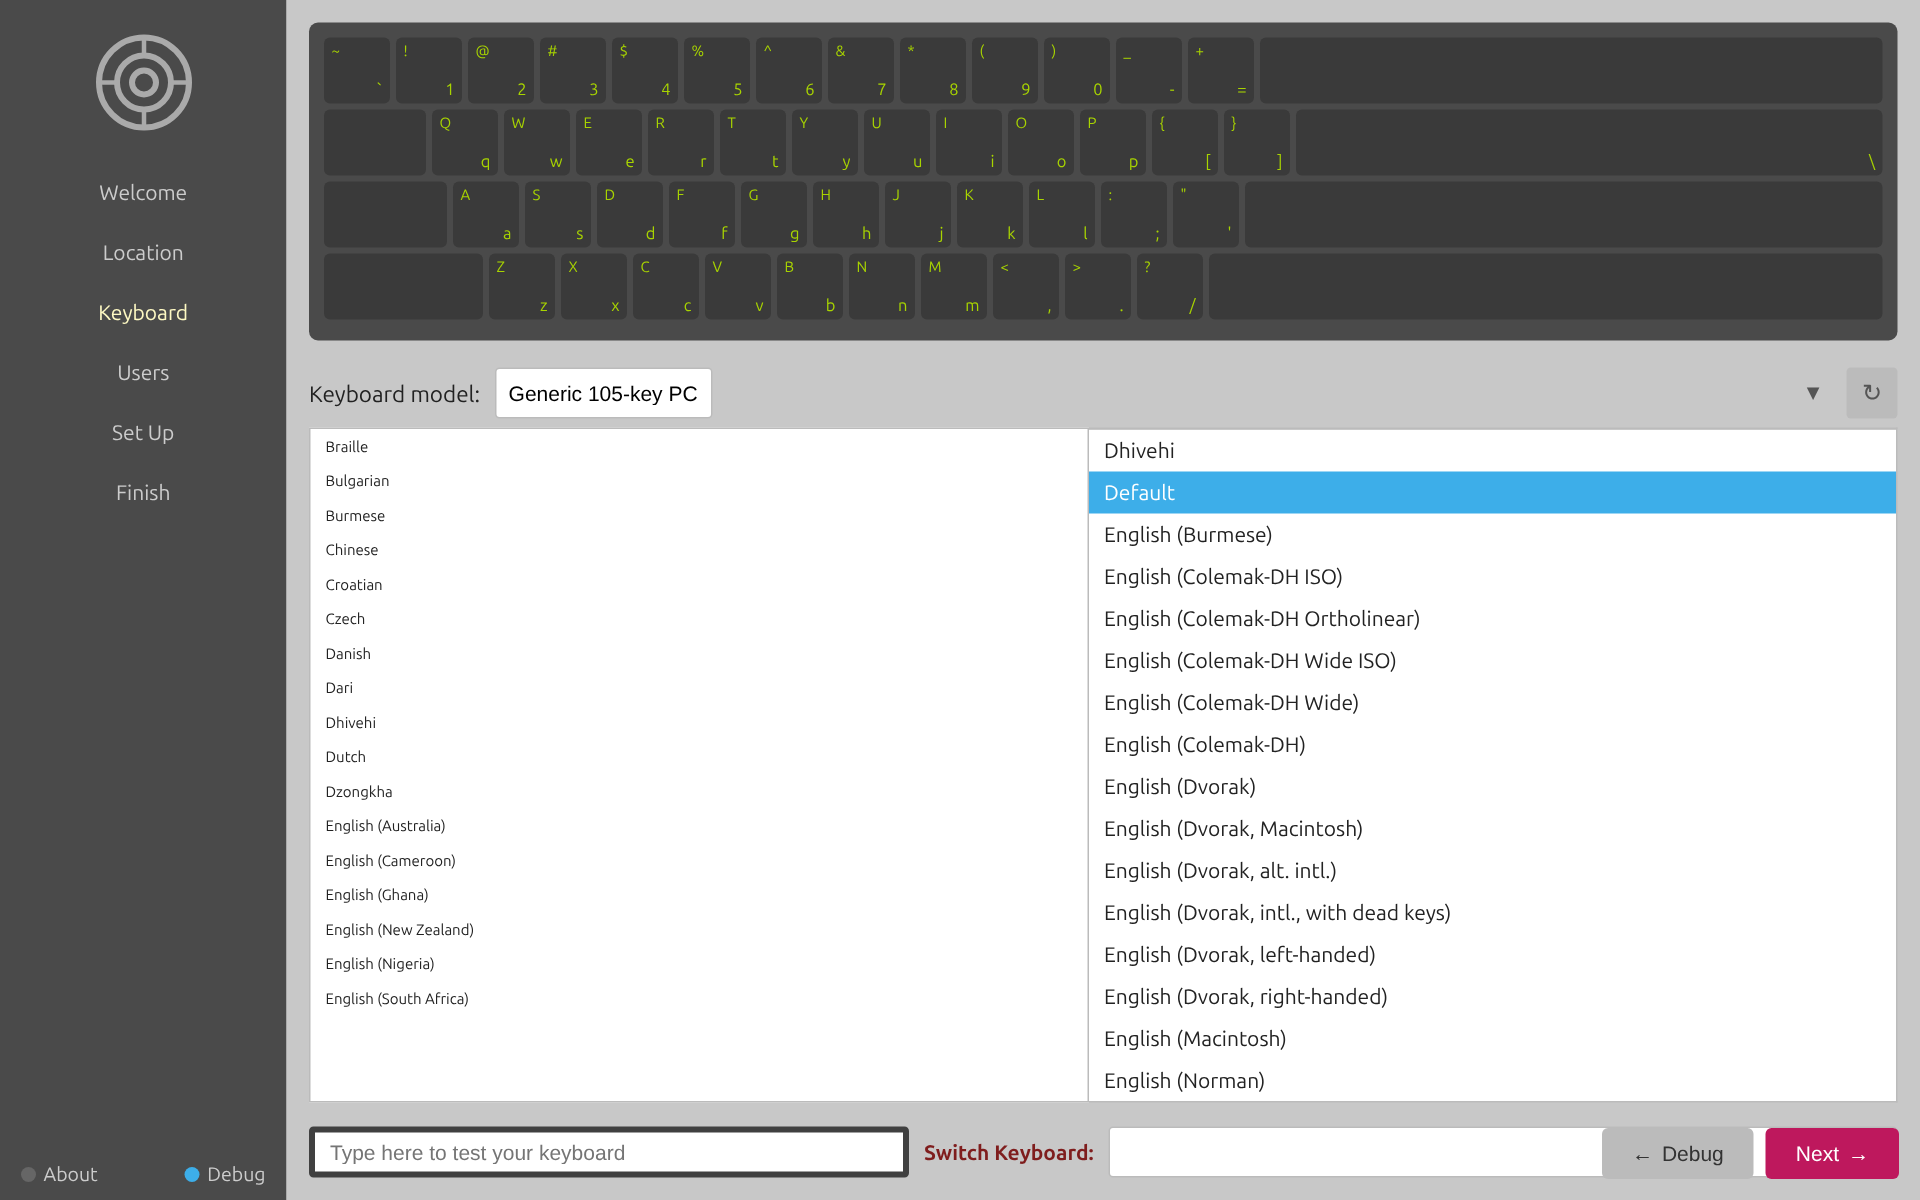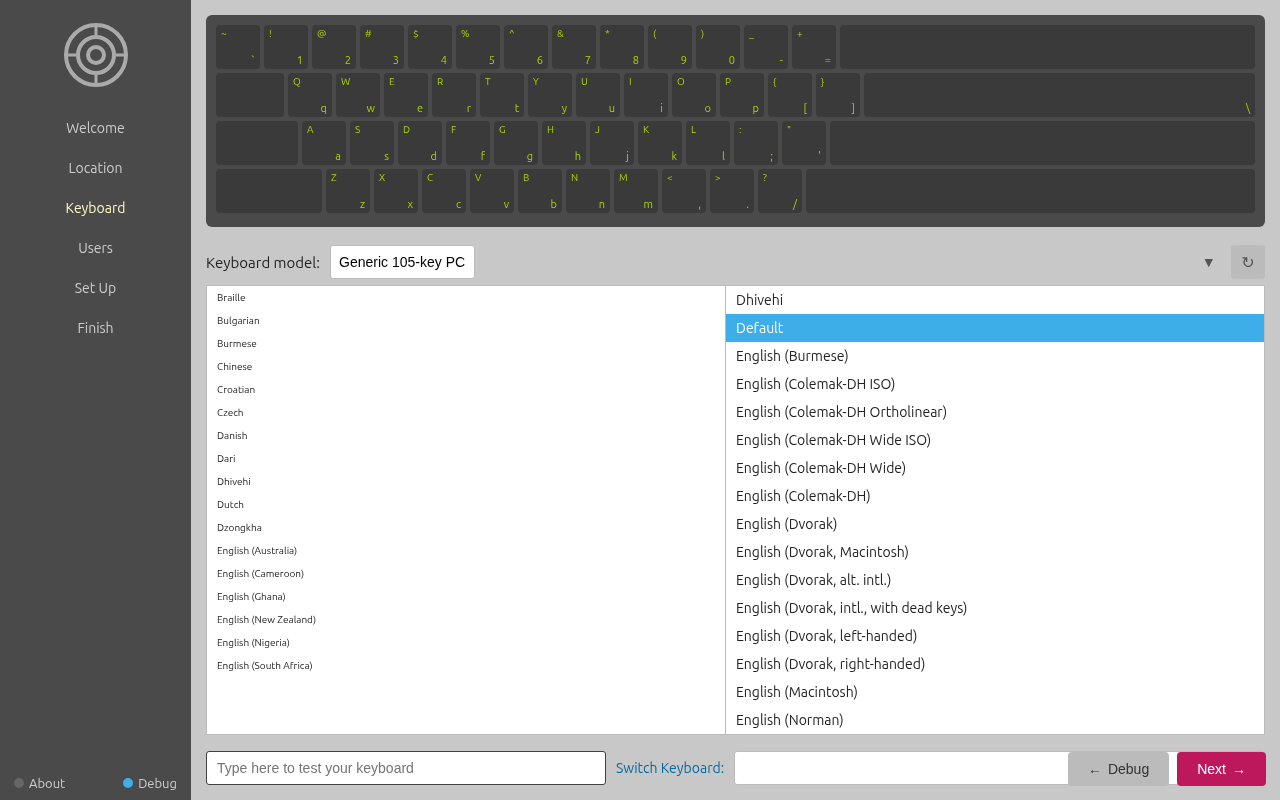--- a/index.html
+++ b/index.html
@@ -223,31 +223,32 @@
     
     .bottom-row {
       display: flex;
       align-items: center;
       gap: 10px;
       margin-top: 8px;
     }
     .test-input {
       flex: 0 0 400px;
       height: 34px;
-      border: 1px solid #404040;
+      border: 4px solid #404040;
       border-radius: 3px;
       padding: 0 10px;
       font-size: 14px;
       background: #fff;
       color: #888;
     }
     .switch-label {
       font-size: 14px;
-      color: #0369a1;
+      color: #7f1d1d;
       white-space: nowrap;
+      font-weight: bold;
     }
     .switch-select-wrapper {
       position: relative;
       flex: 1;
     }
     .switch-select-wrapper::after {
       content: '▼';
       position: absolute;
       right: 8px;
       top: 50%;

